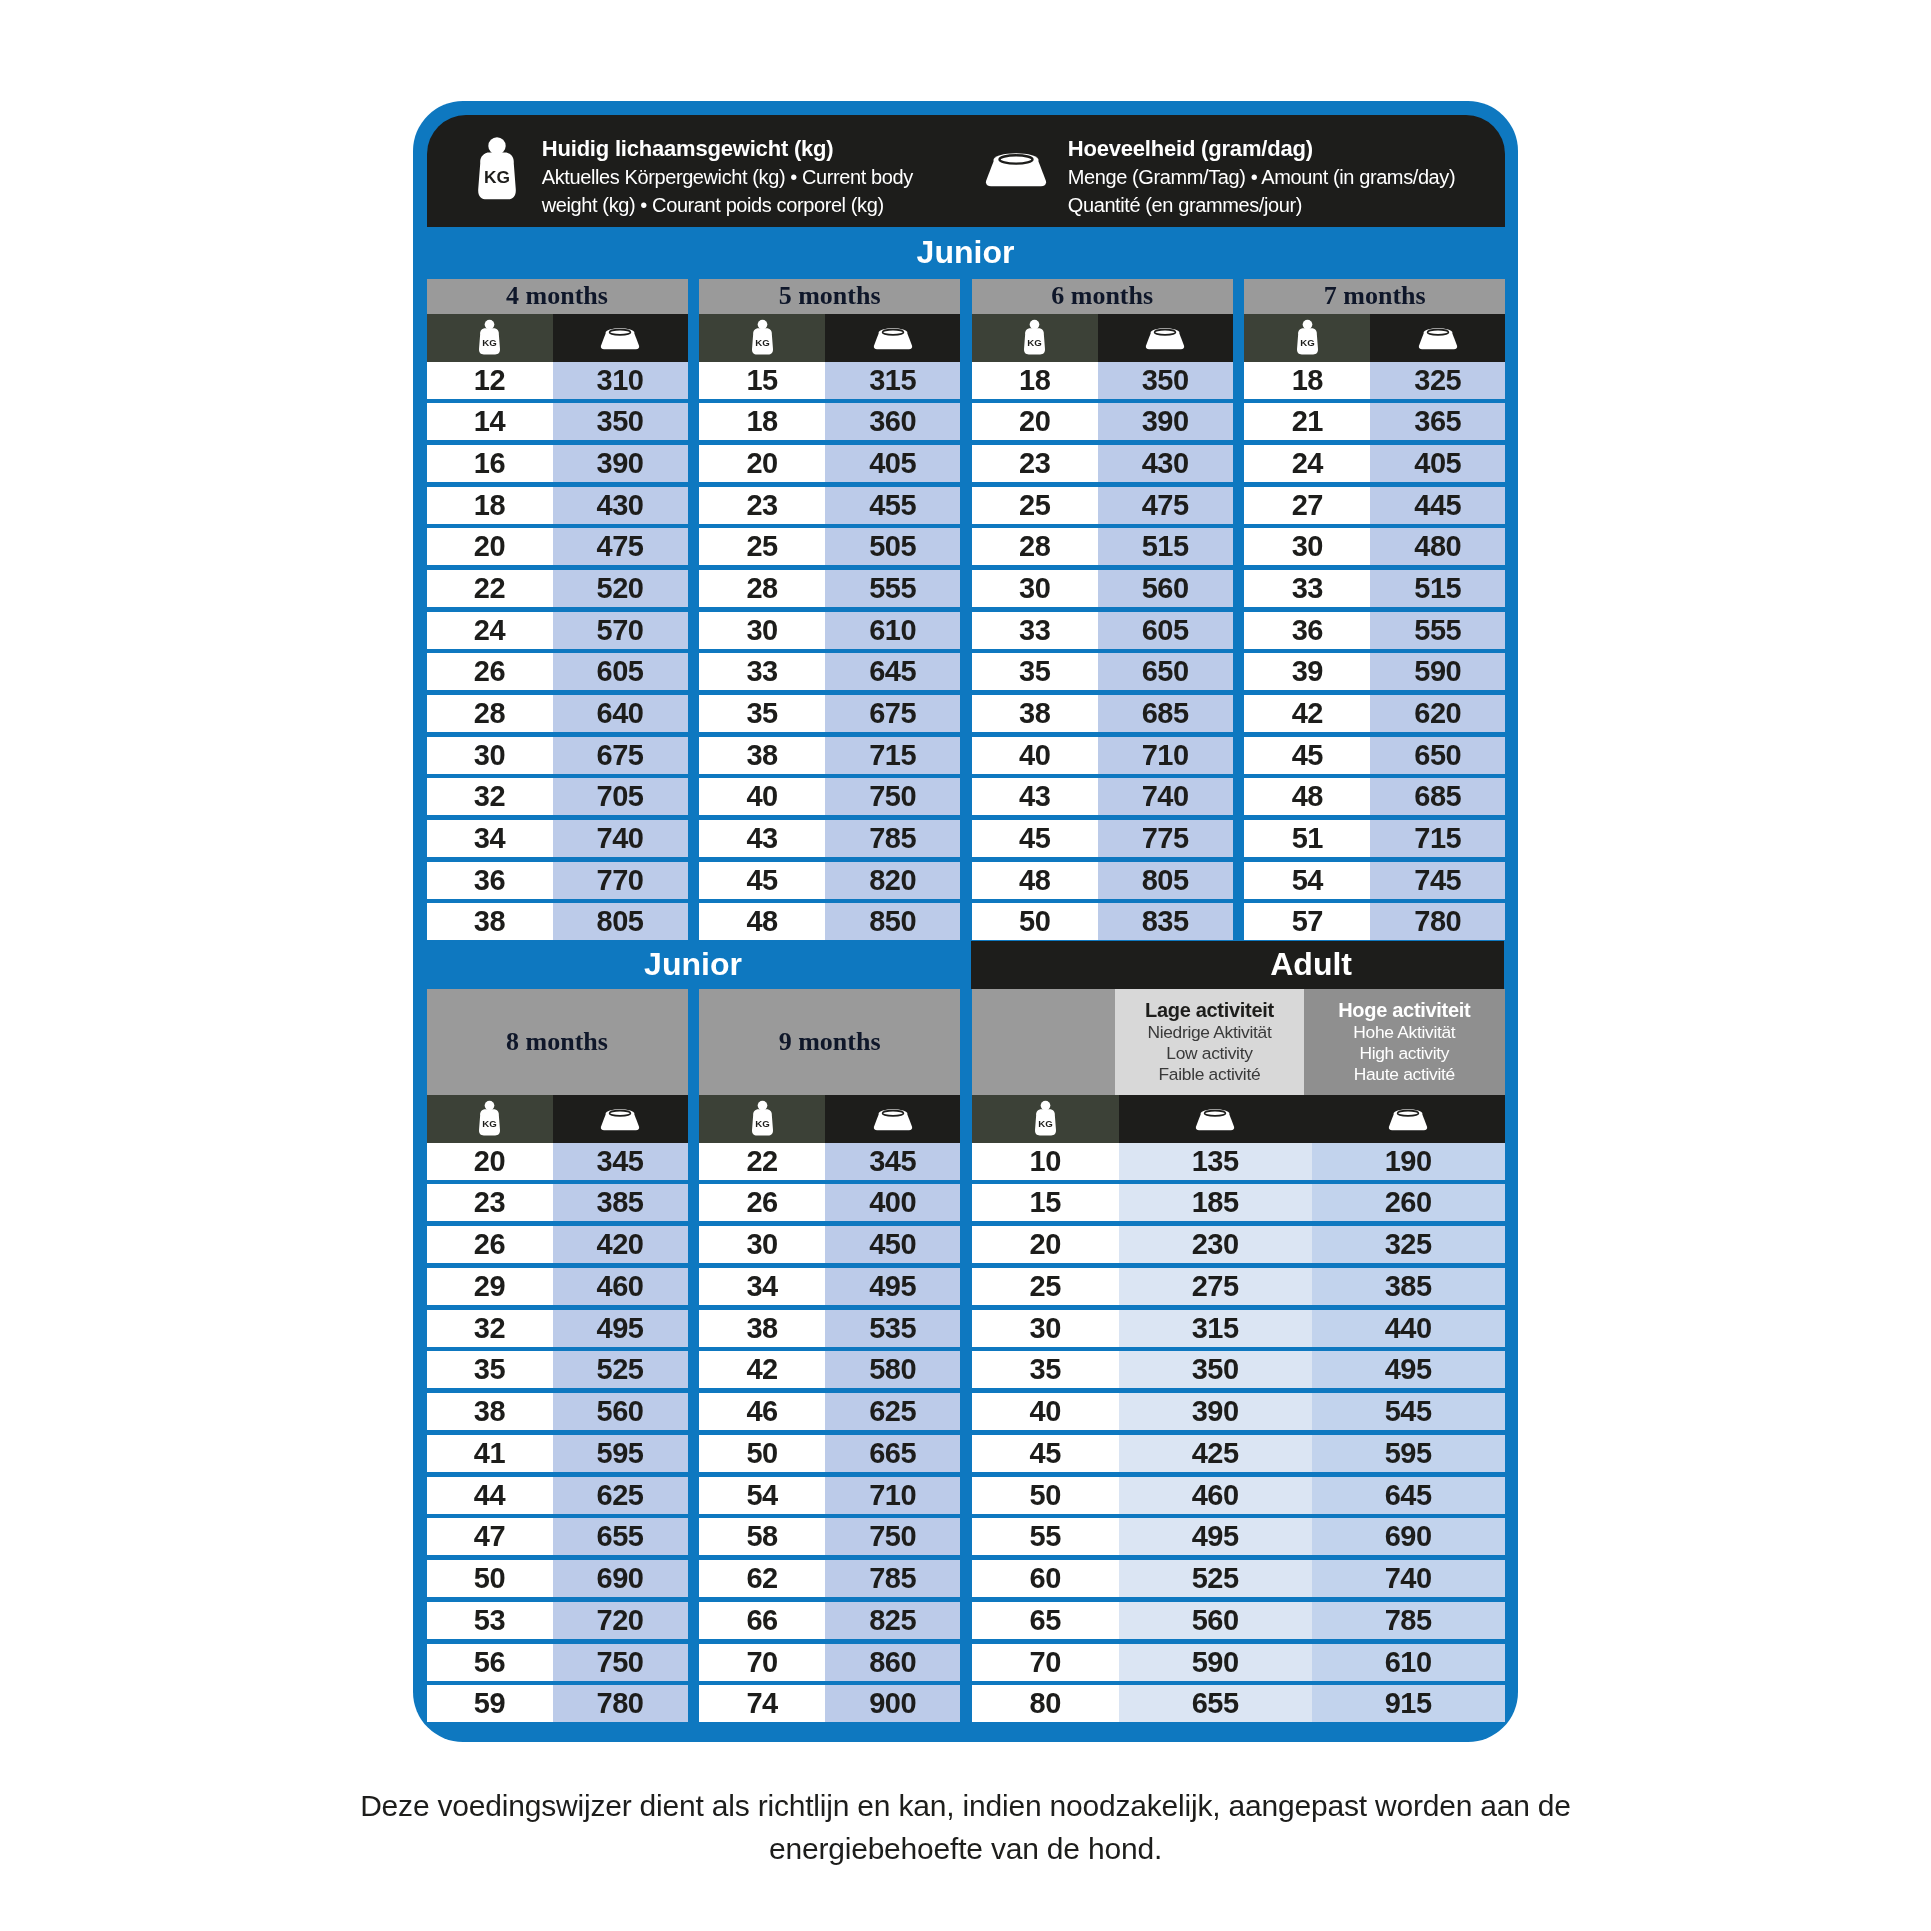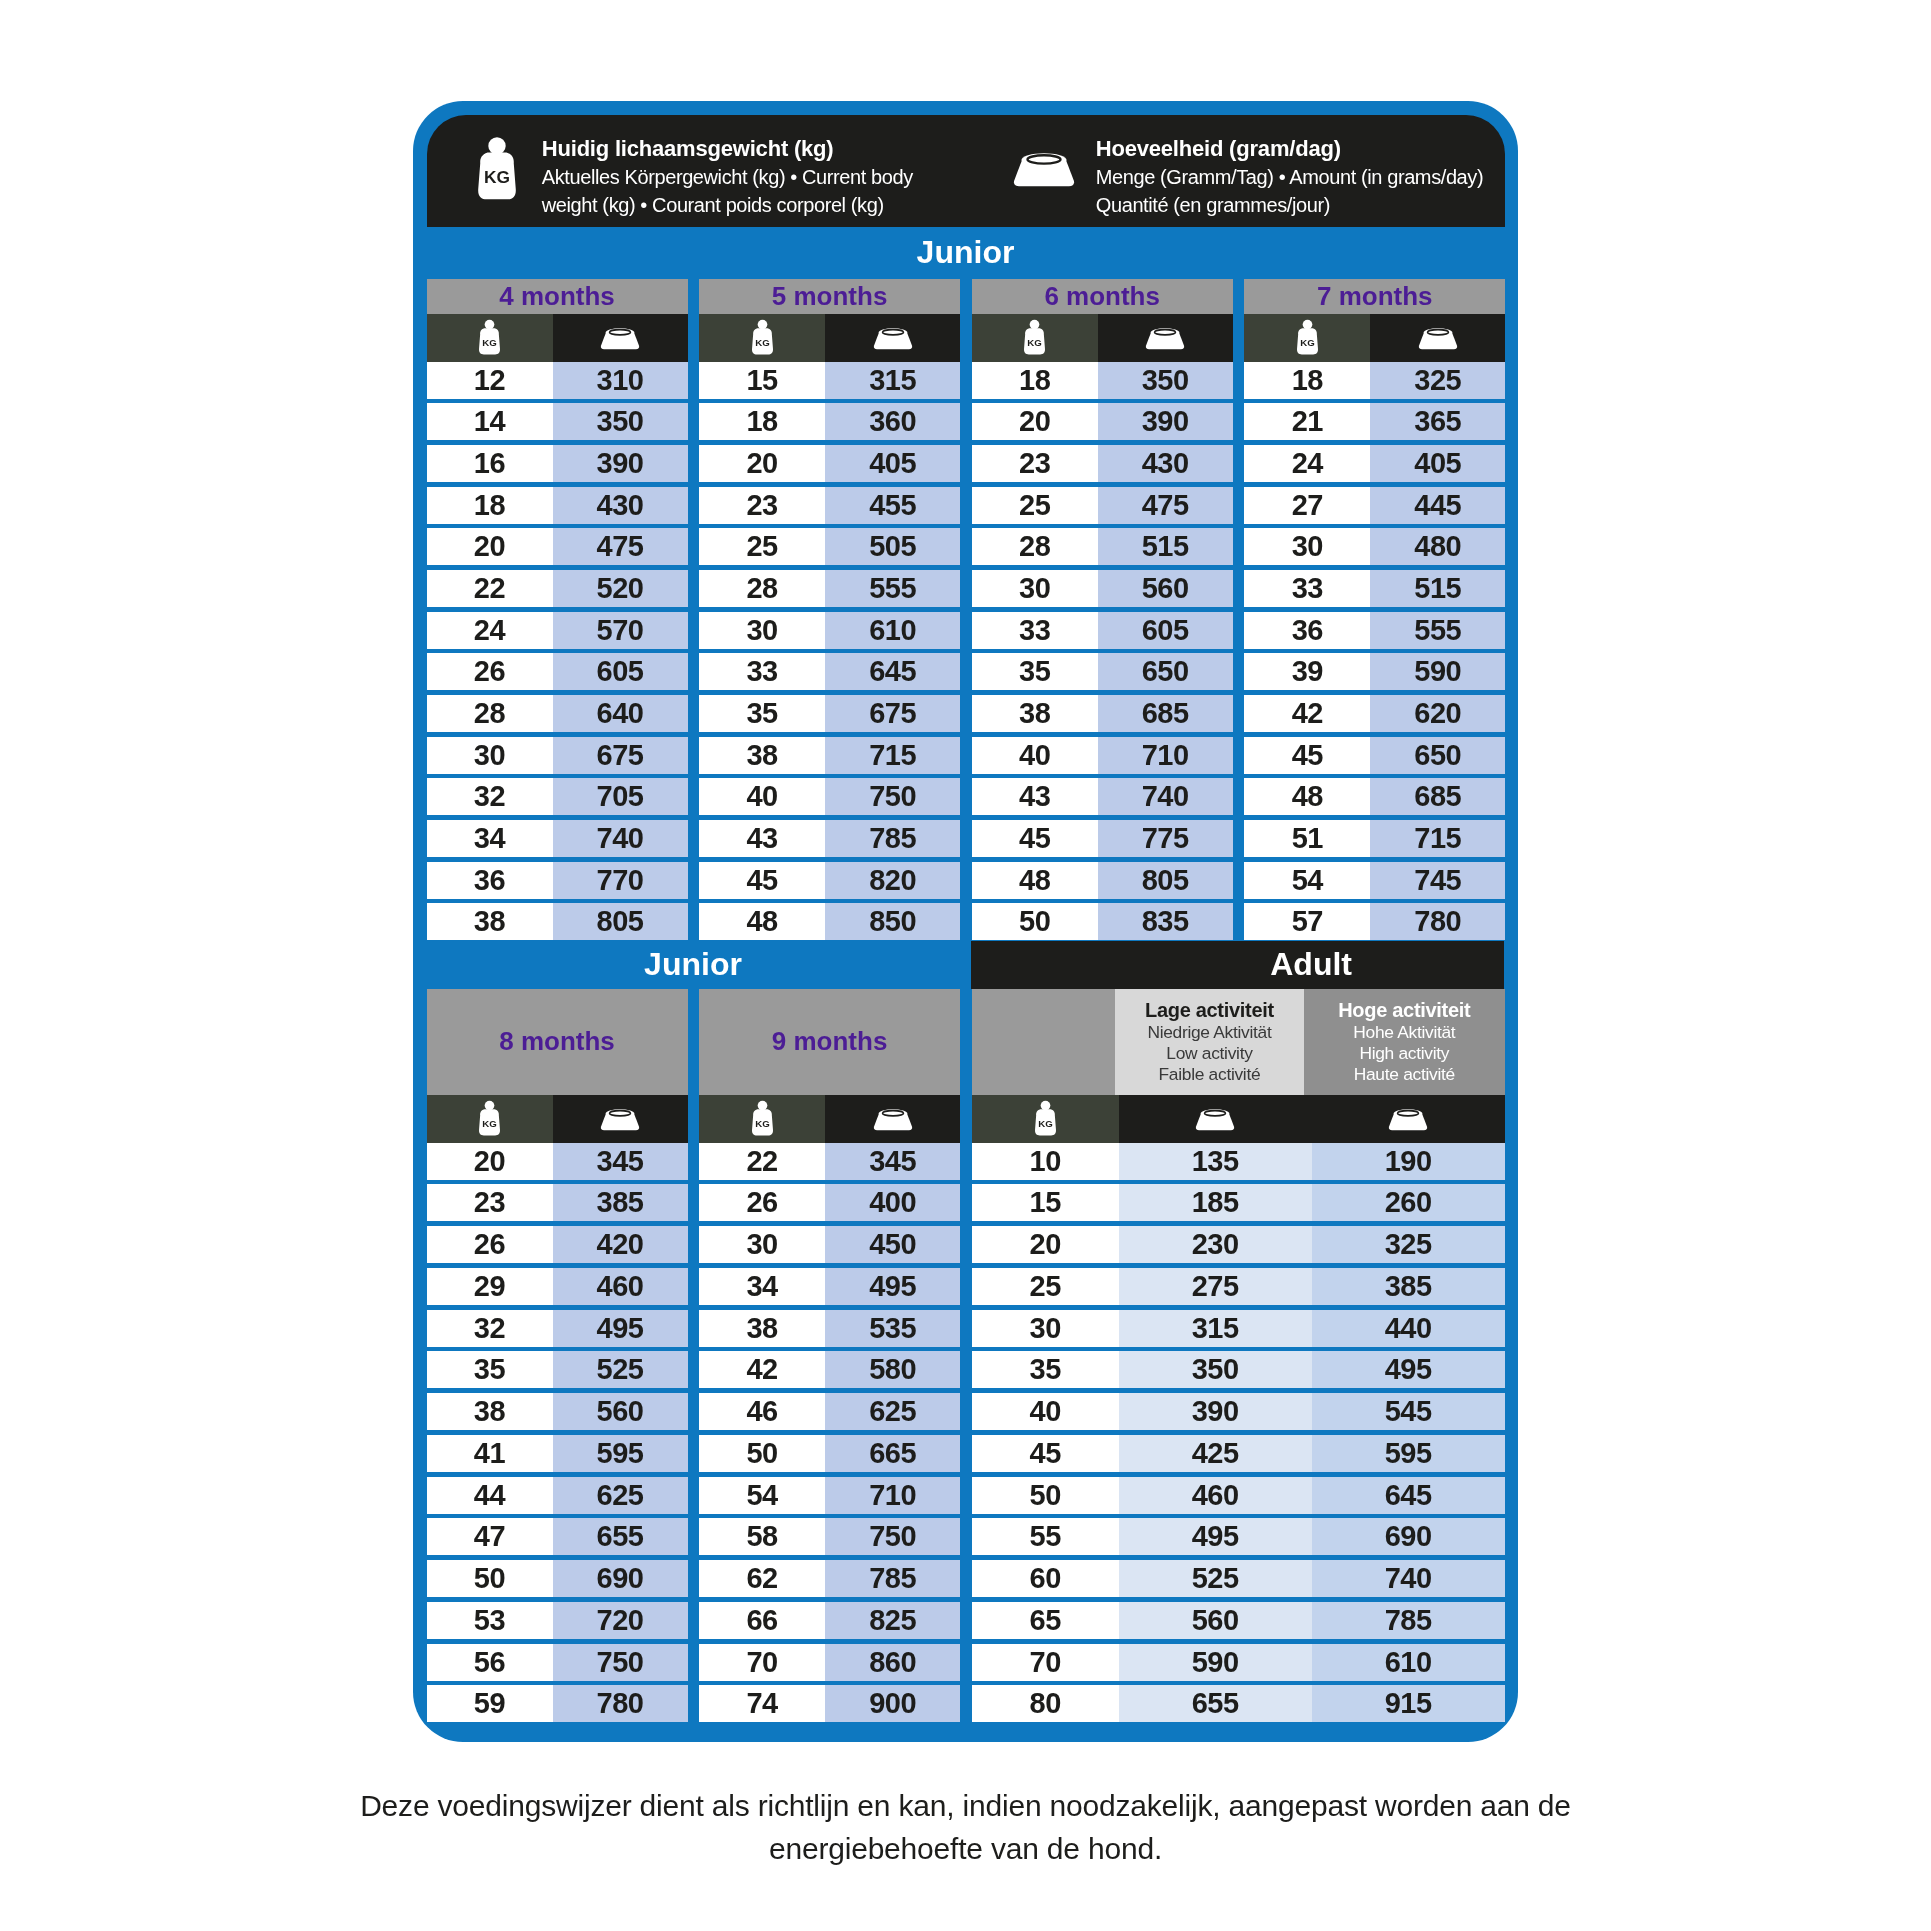--- a/index.html
+++ b/index.html
@@ -9,39 +9,39 @@
   }
   .card{
     position:absolute;left:413px;top:101px;width:1105px;height:1641px;
     background:var(--blue,#0e78c0);border-radius:50px;box-sizing:border-box;
     padding:13.5px;display:flex;flex-direction:column;
   }
   
   .top-header{flex:0 0 112px;background:var(--black,#1d1d1b);border-radius:39px 39px 0 0;position:relative;color:#fff;}
   .legend-group{position:absolute;top:0;height:112px;display:flex;align-items:center;gap:19.3px;}
   .lg1{left:44px;}
-  .lg2{left:584px;}
+  .lg2{left:556px;}
   .legend-text{display:flex;flex-direction:column;margin-top:12px;}
   .legend-title{font-size:22px;font-weight:bold;line-height:29px;letter-spacing:-0.2px;}
   .legend-line{font-size:20px;line-height:28px;letter-spacing:-0.4px;}
   .svg-kg-big{width:52px;height:68px;}
   .svg-bowl-big{width:66px;height:39px;}
   
   .junior-band{flex:0 0 52px;display:flex;align-items:center;justify-content:center;color:#fff;font-size:32px;font-weight:bold;}
   .mid-band{flex:0 0 48px;display:flex;}
   .mid-junior{width:533px;display:flex;align-items:center;justify-content:center;color:#fff;font-weight:bold;font-size:32px;}
   .mid-gap{width:11.6px;}
   .mid-adult{width:533px;background:var(--black,#1d1d1b);display:flex;align-items:center;}
   .mid-adult span{display:block;margin-left:147px;width:386px;text-align:center;color:#ffffff;font-weight:bold;font-size:32px;}
   
   .top-table{flex:0 0 662px;display:flex;gap:11.6px;}
   .bottom-tables{flex:0 0 734px;display:flex;gap:11.6px;}
   .bottom-junior{display:flex;gap:11.6px;}
   .group{width:261px;display:flex;flex-direction:column;}
-  .month-head{flex:0 0 35px;background:var(--gray_header,#9a9a9a);color:#4c1d95;font-weight:bold;font-size:26px;display:flex;align-items:center;justify-content:center;}
+  .month-head{flex:0 0 35px;background:var(--gray_header,#9a9a9a);color:#0f172a;font-weight:bold;font-size:26px;display:flex;align-items:center;justify-content:center;font-family:Liberation Serif, serif;}
   .group.bottom .month-head{flex:0 0 106px;}
   .icon-row{flex:0 0 48px;display:flex;}
   .icell{display:flex;align-items:center;justify-content:center;}
   .kgbg{width:126px;background:var(--kg_dark,#3c4137);}
   .bowlbg{width:135px;background:var(--black,#1d1d1b);}
   .aw-kg.kgbg{width:147px;}
   .aw-val.bowlbg{width:193px;}
   .svg-kg{width:29px;height:39px;}
   .svg-bowl{width:42px;height:26px;}
   .rows{flex:1;display:flex;flex-direction:column;justify-content:space-between;}

